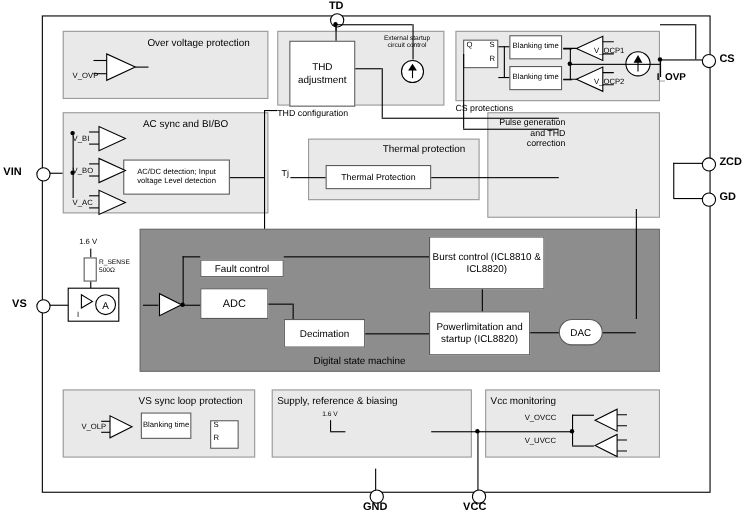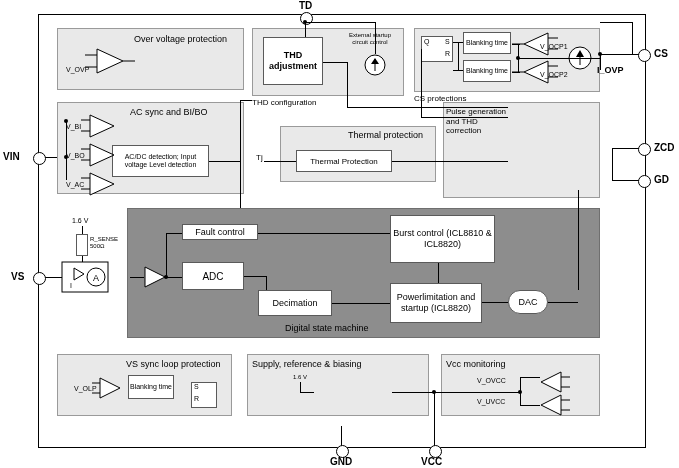--- a/index.html
+++ b/index.html
@@ -95,21 +95,21 @@
     <line x1="-7" y1="6" x2="2" y2="6" stroke="#000" stroke-width="1"></line>
     <line x1="-7" y1="17" x2="2" y2="17" stroke="#000" stroke-width="1"></line>
   </svg>
 
   <div class="vline" style="left:66px;top:120px;height:60px;"></div>
   <div class="dot" style="left:64px;top:119px;"></div>
   <div class="dot" style="left:64px;top:155px;"></div>
 
   <div class="abs blk" style="left:252px;top:28px;width:152px;height:68px;"></div>
   <div class="lbl t8" style="left:252px;top:99px;">THD configuration</div>
-  <div class="abs white ctr t9" style="left:263px;top:37px;width:60px;height:48px;padding:2px;line-height:1.2;font-weight:bold;">THD adjustment</div>
+  <div class="abs white ctr t9" style="left:263px;top:37px;width:60px;height:60px;padding:2px;line-height:1.2;">THD adjustment</div>
   <div class="lbl t6" style="left:346px;top:32px;width:48px;font-size:6px;text-align:center;line-height:1.15;">External startup circuit control</div>
   <svg style="left:364px;top:54px;width:24px;height:24px;">
     <circle cx="11" cy="11" r="10" fill="#ffffff" stroke="#000" stroke-width="1"></circle>
     <line x1="11" y1="5" x2="11" y2="17" stroke="#000" stroke-width="1"></line>
     <polygon points="11,4 7,10 15,10" fill="#000"></polygon>
   </svg>
 
   <div class="abs blk" style="left:414px;top:28px;width:186px;height:64px;"></div>
   <div class="lbl t8" style="left:414px;top:95px;">CS protections</div>
 
@@ -143,28 +143,28 @@
   </svg>
   <div class="lbl t9 b" style="left:597px;top:66px;">I_OVP</div>
 
   <div class="abs blk" style="left:280px;top:126px;width:156px;height:56px;"></div>
   <div class="lbl t9" style="left:348px;top:131px;">Thermal protection</div>
   <div class="abs white ctr t8" style="left:296px;top:150px;width:96px;height:22px;">Thermal Protection</div>
   <div class="lbl t8" style="left:256px;top:154px;">Tj</div>
   <div class="hline" style="left:264px;top:161px;width:32px;"></div>
 
   <div class="abs blk" style="left:443px;top:102px;width:157px;height:96px;"></div>
-  <div class="lbl t8" style="left:446px;top:107px;width:68px;line-height:1.2;">
+  <div class="lbl t8" style="left:446px;top:107px;width:68px;line-height:1.2;text-align:right;">
     <span>Pulse generation and THD correction</span>
   </div>
 
   <div class="abs dark" style="left:127px;top:208px;width:473px;height:130px;"></div>
   <div class="lbl t9" style="left:285px;top:324px;color:#000;">Digital state machine</div>
 
-  <div class="abs white ctr t9" style="left:182px;top:224px;width:76px;height:16px;">Fault control</div>
+  <div class="abs white ctr t9" style="left:182px;top:236px;width:76px;height:16px;">Fault control</div>
   <div class="abs white ctr t9" style="left:390px;top:215px;width:105px;height:48px;padding:2px;line-height:1.25;">Burst control (ICL8810 &amp; ICL8820)</div>
   <div class="abs white ctr t10" style="left:182px;top:262px;width:62px;height:28px;">ADC</div>
   <div class="abs white ctr t9" style="left:258px;top:290px;width:74px;height:26px;">Decimation</div>
   <div class="abs white ctr t9" style="left:390px;top:283px;width:92px;height:40px;padding:2px;line-height:1.2;">Powerlimitation and startup (ICL8820)</div>
   <div class="abs white ctr t9" style="left:508px;top:290px;width:40px;height:24px;border-radius:12px;">DAC</div>
 
   <div class="lbl t7" style="left:72px;top:217px;">1.6 V</div>
   <div class="vline" style="left:82px;top:226px;height:8px;"></div>
   <div class="abs white" style="left:76px;top:234px;width:12px;height:22px;"></div>
   <div class="lbl t6" style="left:90px;top:236px;font-size:6px;width:26px;line-height:1.1;">R_SENSE 500Ω</div>

